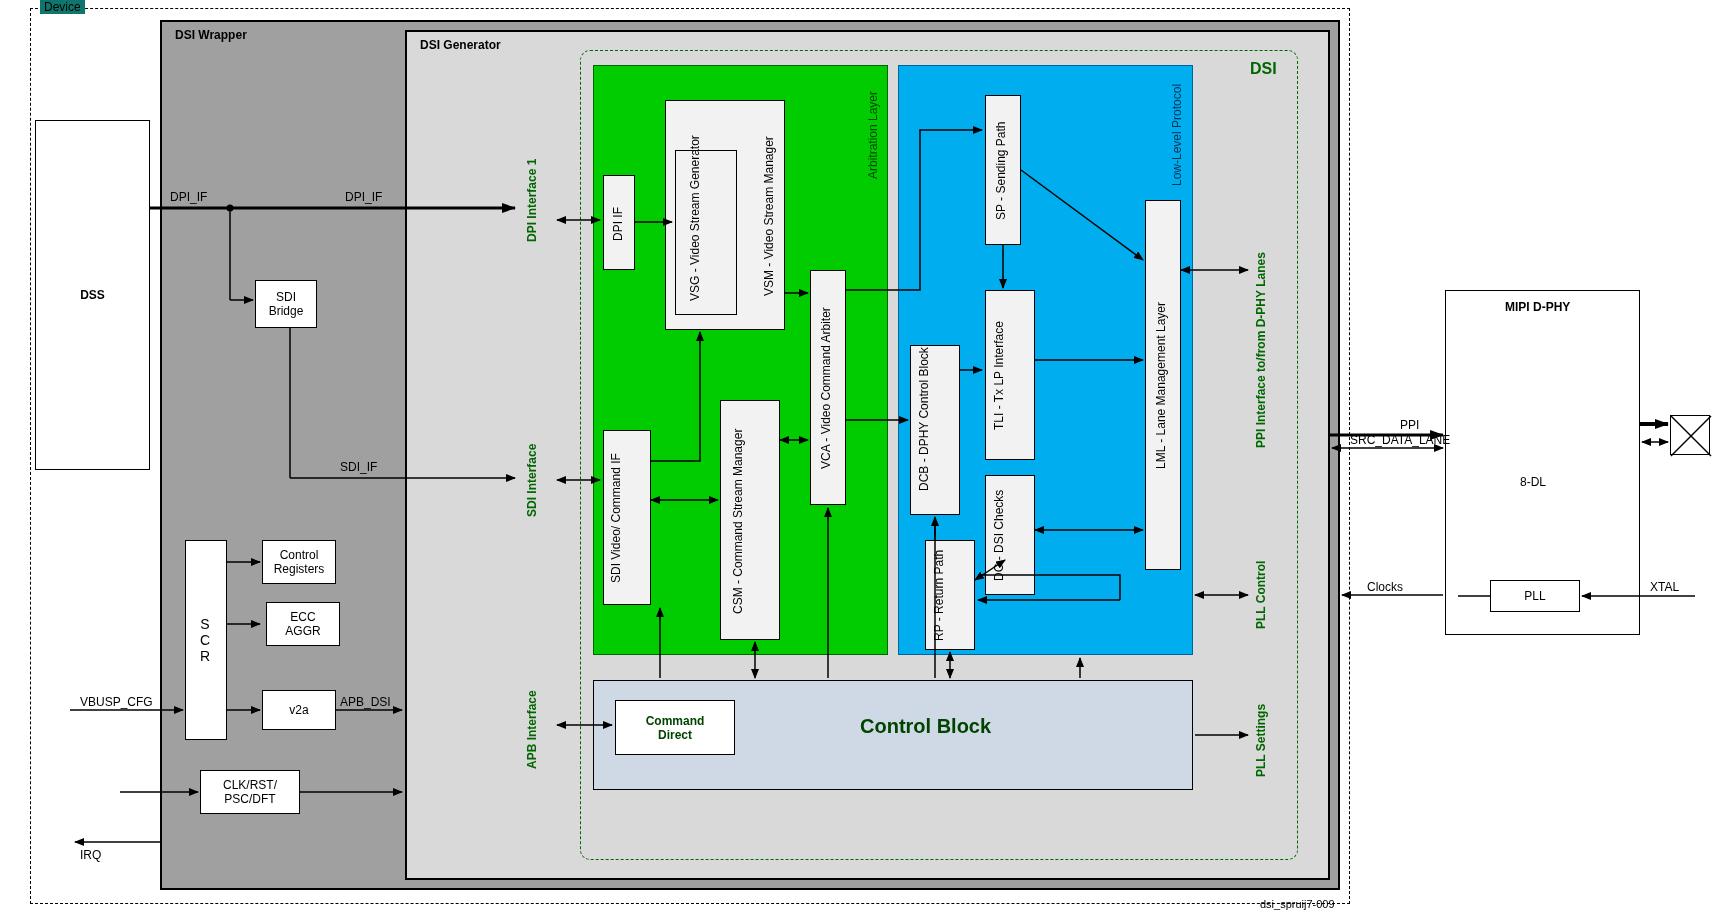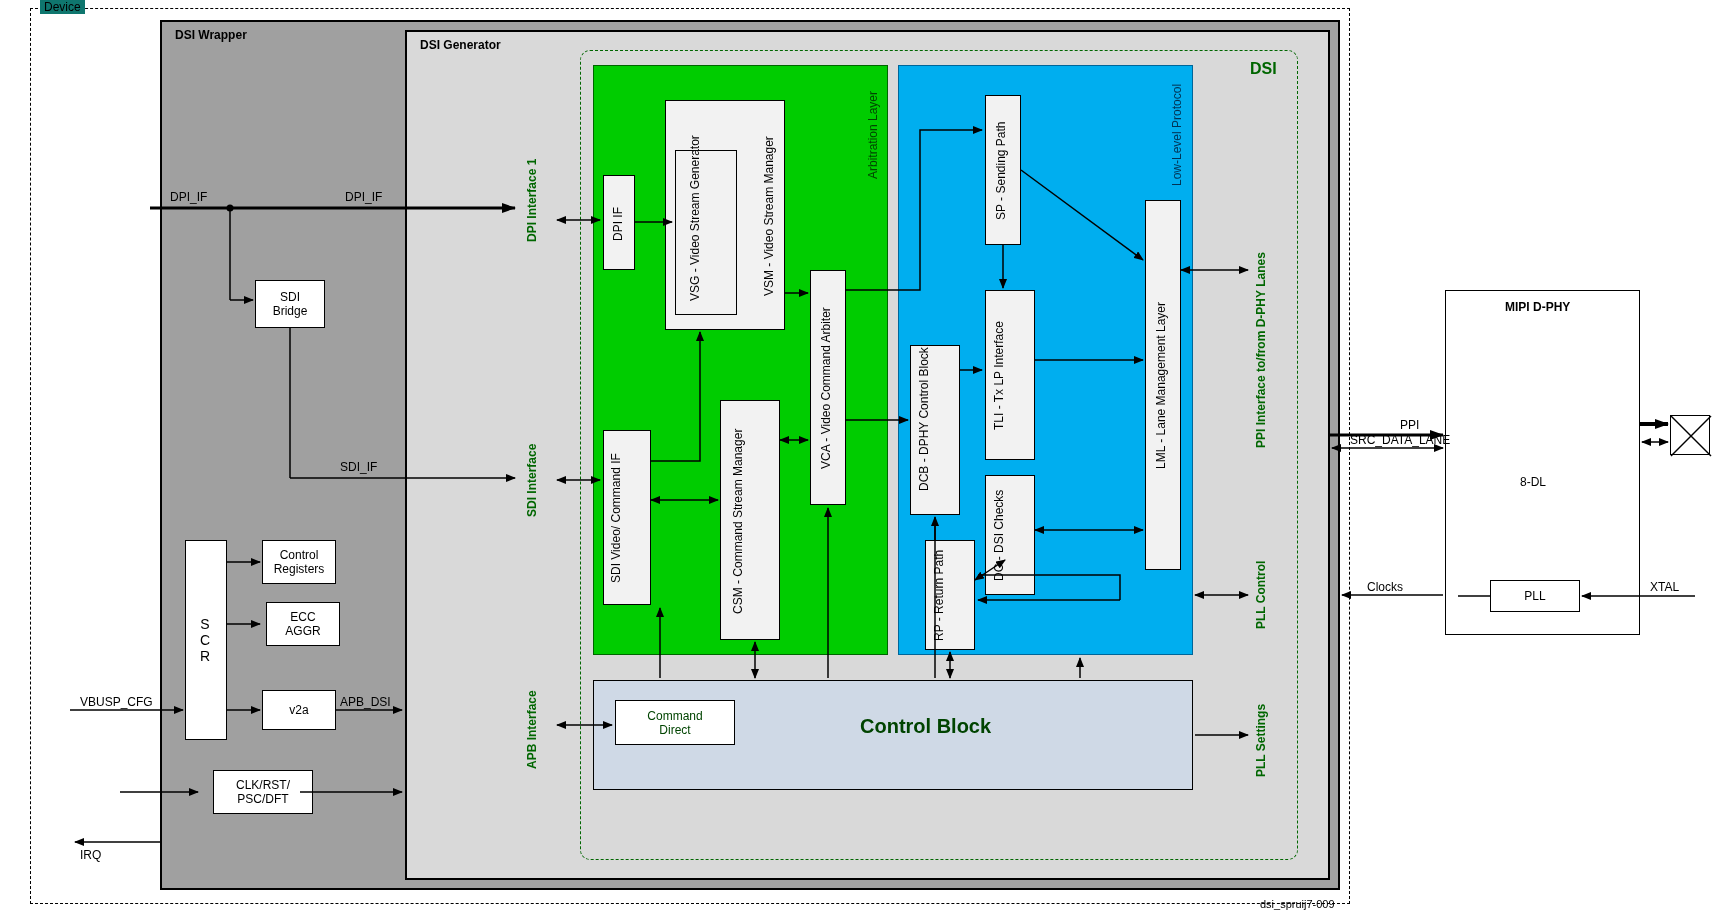--- a/index.html
+++ b/index.html
@@ -75,22 +75,25 @@
   <div class="label title-bold" style="left:1250px; top:60px; color:#006600; font-size:16px;">DSI</div>
 
   <div class="box arbit" style="left:593px; top:65px; width:295px; height:590px;"></div>
   <div class="label vlabel" style="left:866px; top:75px; height:120px; color:#004400;">Arbitration Layer</div>
 
   <div class="box llp" style="left:898px; top:65px; width:295px; height:590px;"></div>
   <div class="label vlabel" style="left:1170px; top:75px; height:120px; color:#003355;">Low-Level Protocol</div>
 
   <div class="box ctrl-block" style="left:593px; top:680px; width:600px; height:110px;"></div>
 
-
-  <div class="box center" style="left:255px; top:280px; width:70px; height:48px; white-space:pre;">
+  <div class="box center" style="left:35px; top:120px; width:115px; height:350px; font-weight:bold;">
+    <span>DSS</span>
+  </div>
+
+  <div class="box center" style="left:255px; top:280px; width:62px; height:48px; white-space:pre;">
     <span>SDI
 Bridge</span>
   </div>
 
   <div class="box center" style="left:185px; top:540px; width:42px; height:200px; white-space:pre; font-size:14px; letter-spacing:2px;">
     <span>S
 C
 R</span>
   </div>
 
@@ -101,21 +104,21 @@
 
   <div class="box center" style="left:266px; top:602px; width:74px; height:44px; white-space:pre;">
     <span>ECC
 AGGR</span>
   </div>
 
   <div class="box center" style="left:262px; top:690px; width:74px; height:40px;">
     <span>v2a</span>
   </div>
 
-  <div class="box center" style="left:200px; top:770px; width:100px; height:44px; white-space:pre;margin-left:13px;">
+  <div class="box center" style="left:200px; top:770px; width:100px; height:44px; white-space:pre;">
     <span>CLK/RST/
 PSC/DFT</span>
   </div>
 
   <div class="label vlabel green-label" style="left:525px; top:130px; height:140px;">DPI Interface 1</div>
   <div class="label vlabel green-label" style="left:525px; top:420px; height:120px;">SDI Interface</div>
   <div class="label vlabel green-label" style="left:525px; top:670px; height:120px;">APB Interface</div>
   <div class="label vlabel green-label" style="left:1254px; top:200px; height:300px;">PPI Interface to/from D-PHY Lanes</div>
   <div class="label vlabel green-label" style="left:1254px; top:540px; height:110px;">PLL Control</div>
   <div class="label vlabel green-label" style="left:1254px; top:680px; height:120px;">PLL Settings</div>
@@ -168,21 +171,21 @@
 
   <div class="box inner-box" style="left:925px; top:540px; width:50px; height:110px; white-space:pre;">
     <div class="label vlabel" style="left:6px; top:10px; height:90px;">RP - Return
 Path</div>
   </div>
 
   <div class="box inner-box" style="left:1145px; top:200px; width:36px; height:370px;">
     <div class="label vlabel" style="left:8px; top:60px; height:250px;">LML - Lane Management Layer</div>
   </div>
 
-  <div class="box center" style="left:615px; top:700px; width:120px; height:45px; background:#fff; font-weight:normal; color:#004400; white-space:pre;">
+  <div class="box center" style="left:615px; top:700px; width:120px; height:55px; background:#fff; font-weight:bold; color:#004400; white-space:pre;">
     <span>Command
 Direct</span>
   </div>
   <div class="label center title-bold" style="left:860px; top:715px; color:#004400; font-size:20px;">Control Block</div>
 
   <div class="box" style="left:1445px; top:290px; width:195px; height:345px;"></div>
   <div class="label title-bold" style="left:1505px; top:300px;">MIPI D-PHY</div>
   <div class="label center" style="left:1520px; top:475px;">8-DL</div>
   <div class="box center" style="left:1490px; top:580px; width:90px; height:32px;">
     <span>PLL</span>

